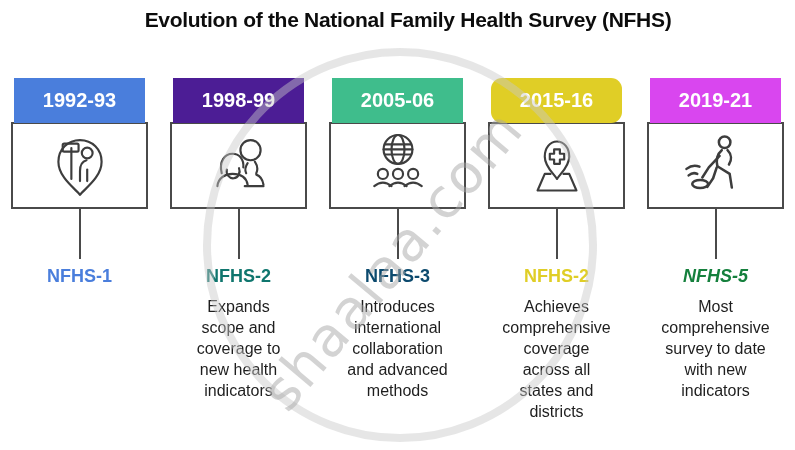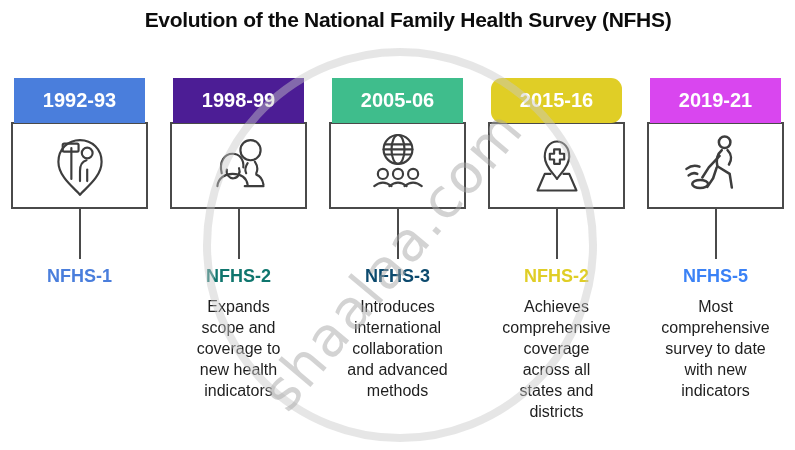--- a/index.html
+++ b/index.html
@@ -203,21 +203,21 @@
           <path d="M66,28 C72,34 72,42 68,48"></path>
           <path d="M55,36 L40,52 L31,66"></path>
           <ellipse cx="28" cy="75" rx="11" ry="5.5"></ellipse>
           <path d="M12,63 q6,-5 12,-2"></path>
           <path d="M9,54 q9,-7 18,-3"></path>
           <path d="M53,51 L69,61 L72,80"></path>
           <path d="M51,52 L46,67 L38,79"></path>
         </svg>
       </div>
       <div class="connector-line"></div>
-      <div class="nfhs-label" style="color: #3b82f6;">NFHS-5</div>
+      <div class="nfhs-label" style="color: #15803d; font-style: italic;">NFHS-5</div>
       <div class="description">Most
 comprehensive
 survey to date
 with new
 indicators</div>
     </div>
 
   </div>
 
   <div class="watermark-circle"></div>

